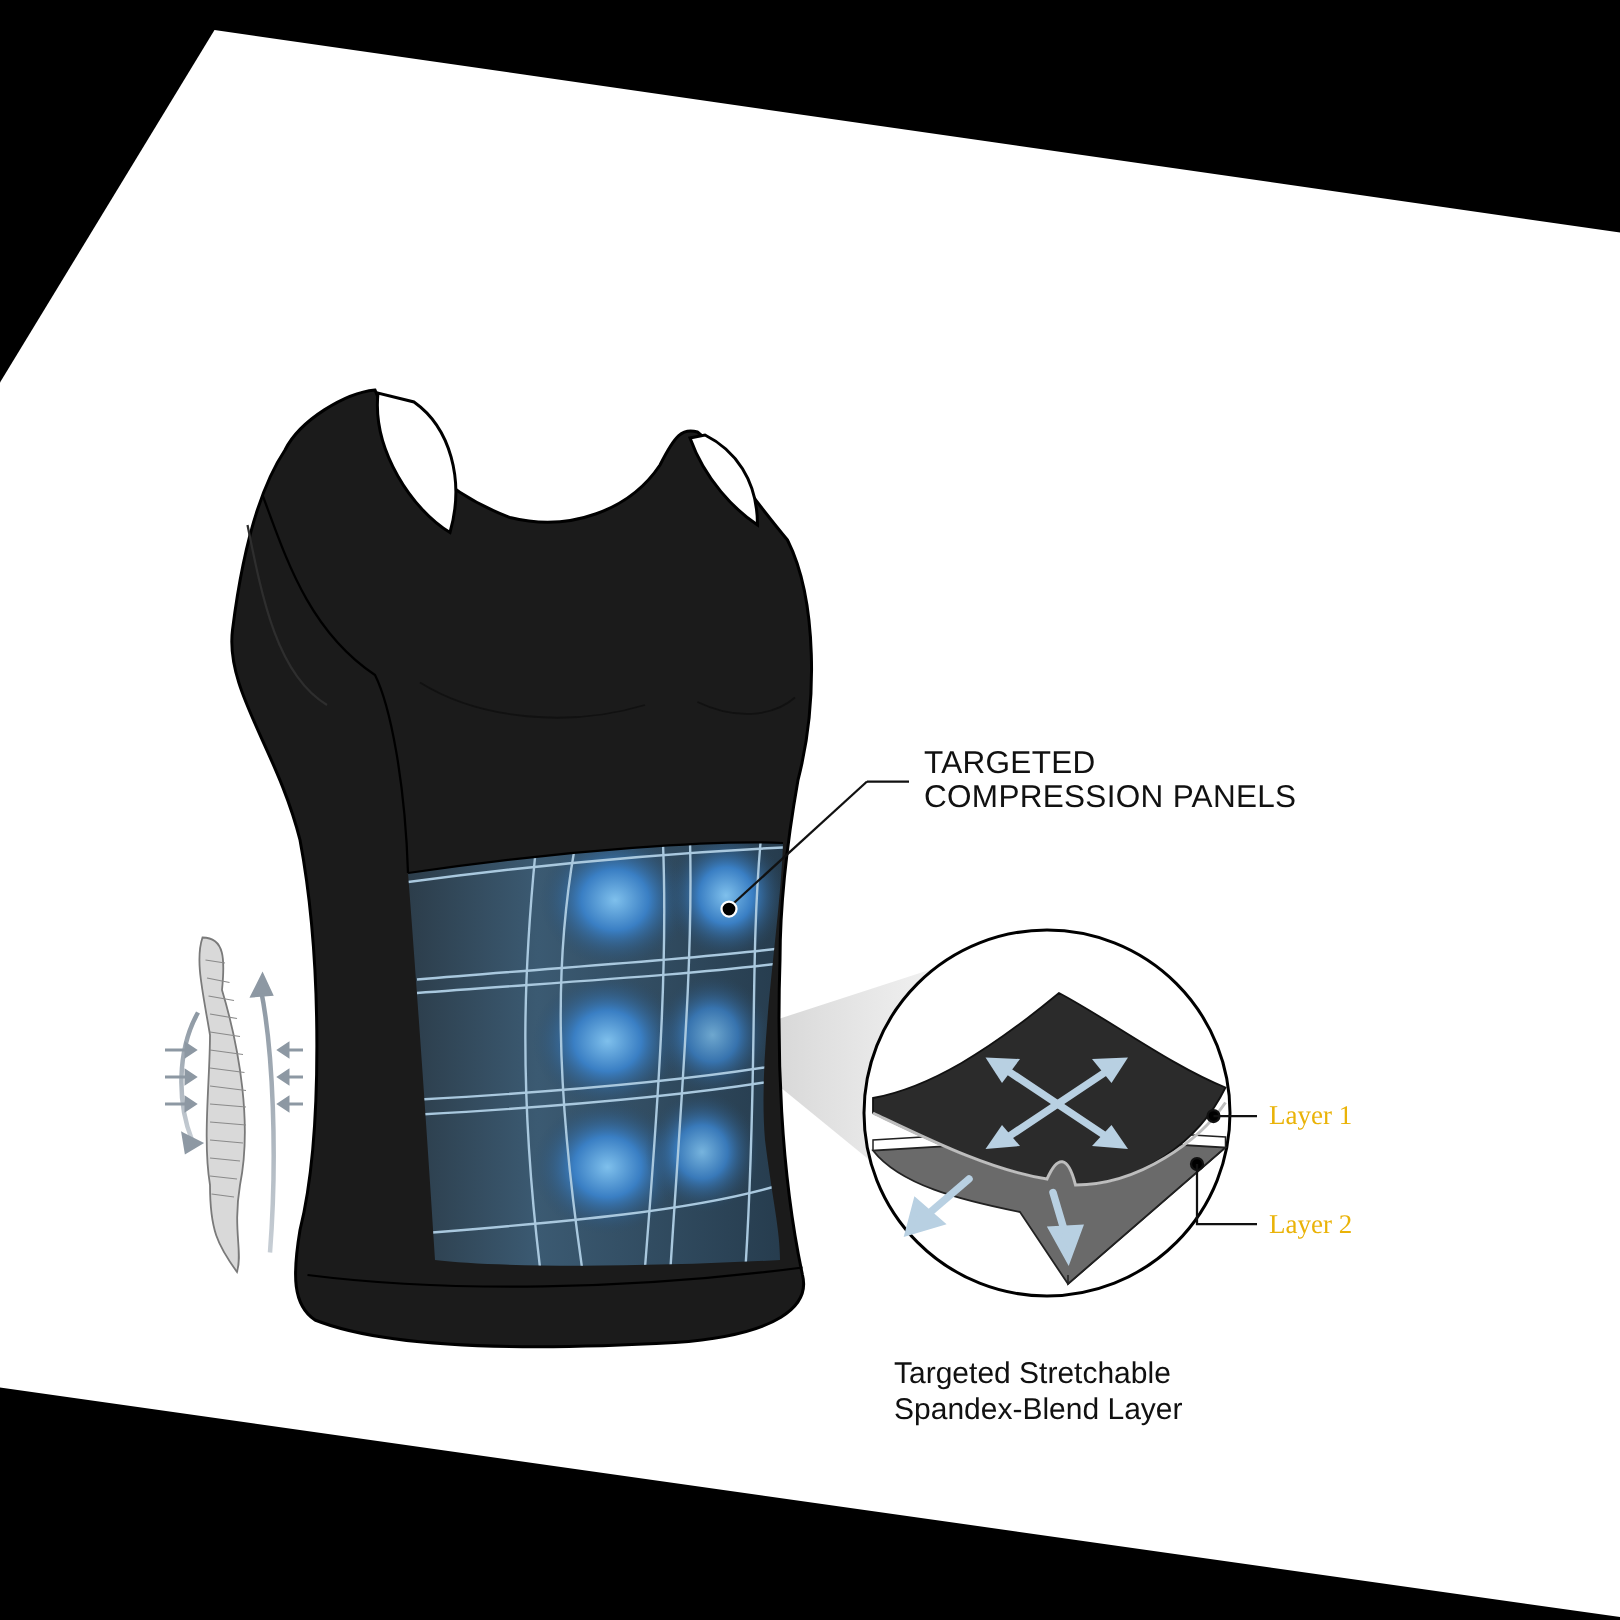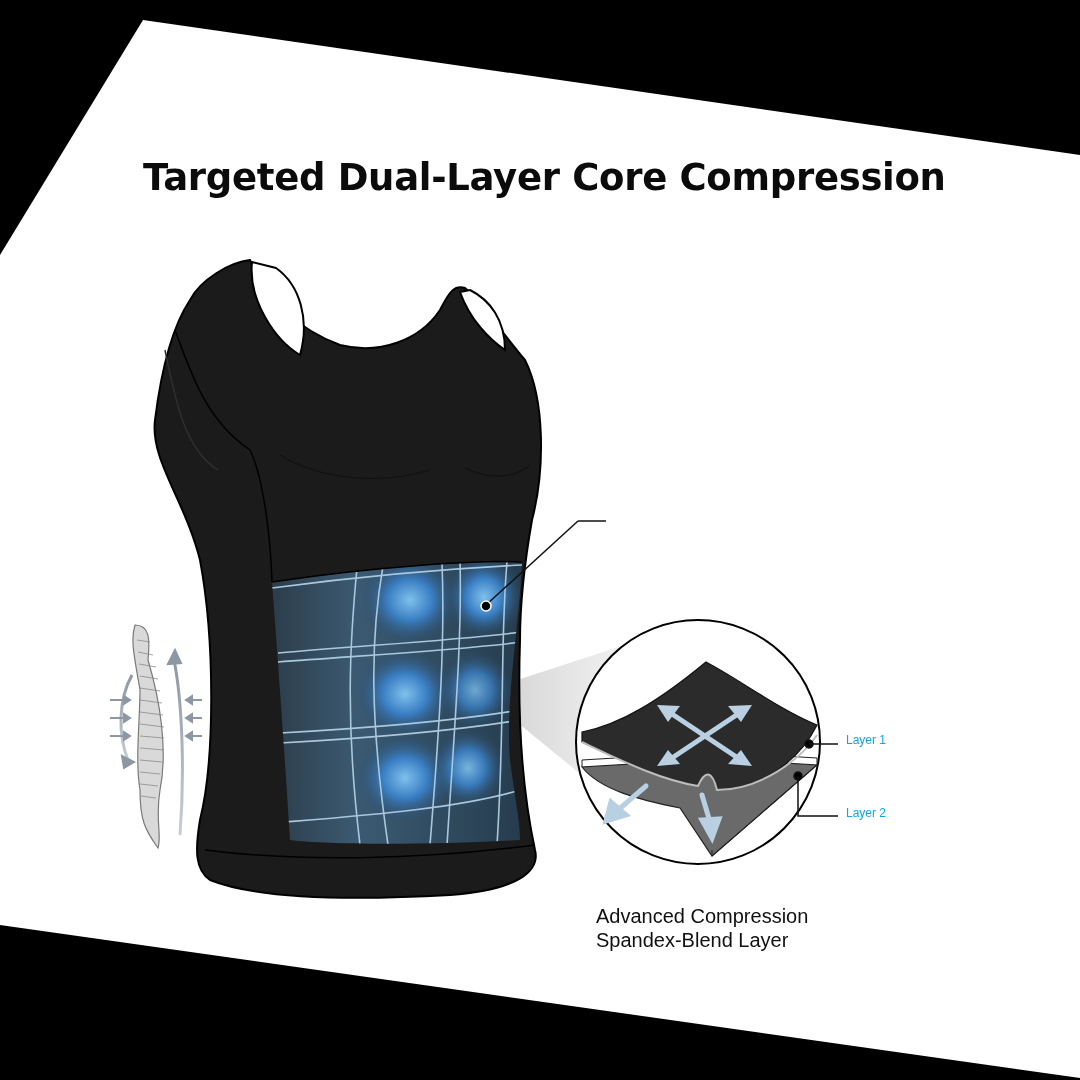--- a/index.html
+++ b/index.html
@@ -1,20 +1,20 @@
 <!DOCTYPE html>
 <html><head>
 <meta charset="utf-8">
 <style>
   html,body{margin:0;padding:0;background:#000;}
   #canvas{position:relative;width:1080px;height:1080px;overflow:hidden;background:#000;font-family:"Liberation Sans",sans-serif;}
   svg.bg{position:absolute;left:0;top:0;}
   .title{position:absolute;left:143px;top:156px;font-family:"DejaVu Sans",sans-serif;font-weight:bold;font-size:37px;color:#0b0b0b;letter-spacing:-0.3px;white-space:nowrap;}
   .callout{position:absolute;left:616px;top:497px;font-family:"Liberation Sans",sans-serif;font-size:21px;line-height:23px;color:#111;letter-spacing:0.2px;}
-  .layer-label{position:absolute;font-family:Liberation Sans, sans-serif;font-size:12px;color:#0ea5e9;}
+  .layer-label{position:absolute;font-family:Liberation Serif, serif;font-size:18px;color:#eab308;}
   .fabric-caption{position:absolute;left:596px;top:904px;font-family:"Liberation Sans",sans-serif;font-size:20px;line-height:24px;color:#111;}
 </style>
 </head>
 <body>
 
 <div id="canvas">
 
   <svg class="bg" width="1080" height="1080" viewBox="0 0 1080 1080">
     <defs>
       <radialGradient id="glow" cx="50%" cy="50%" r="50%">
@@ -154,23 +154,26 @@
     </g>
 
     <g stroke="#111" stroke-width="1.5" fill="#000">
       <circle cx="809" cy="744" r="4"></circle>
       <line x1="809" y1="744" x2="838" y2="744"></line>
       <circle cx="798" cy="776" r="4"></circle>
       <path d="M798 776 L 798 816 L 838 816" fill="none"></path>
     </g>
   </svg>
 
-  <div class="title">Targeted Dual-Layer Core Compression</div>
 
+  <div class="callout">
+    <div>TARGETED</div>
+    <div>COMPRESSION PANELS</div>
+  </div>
 
   <div class="layer-label" style="left:846px;top:733px;">Layer 1</div>
   <div class="layer-label" style="left:846px;top:806px;text-align:center;">Layer 2</div>
 
   <div class="fabric-caption">
-    <div>Advanced Compression</div>
+    <div>Targeted Stretchable</div>
     <div>Spandex-Blend Layer</div>
   </div>
 </div>
 
 </body></html>

